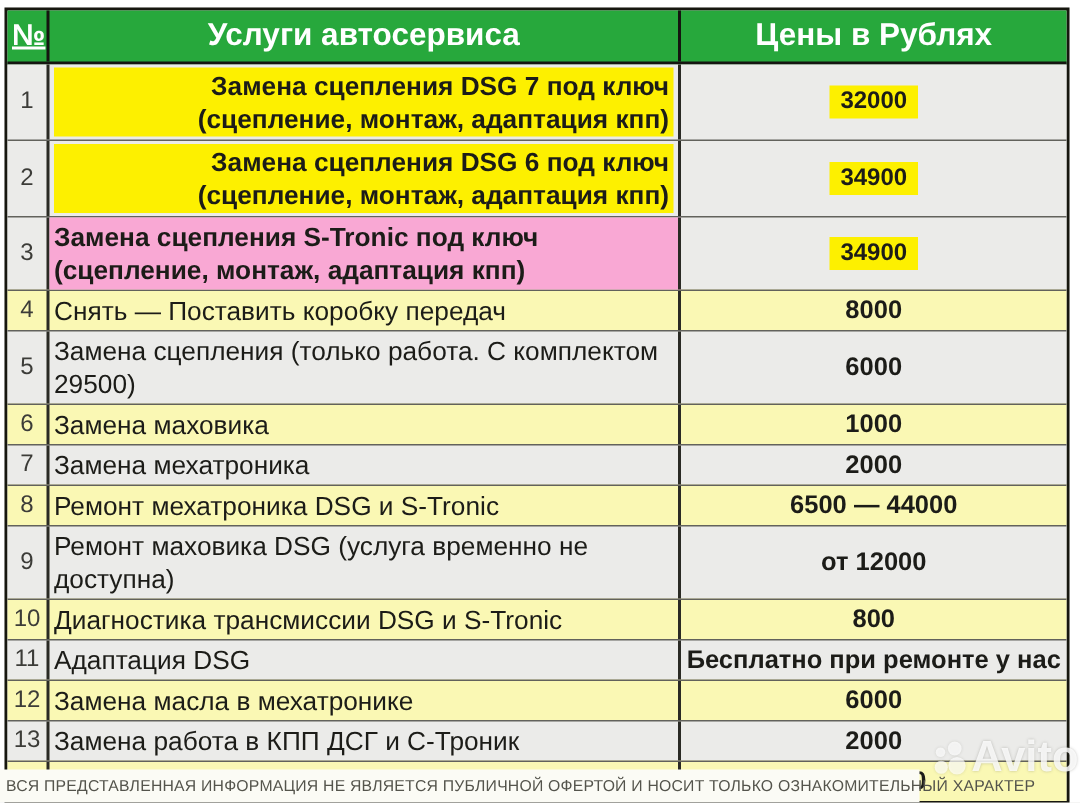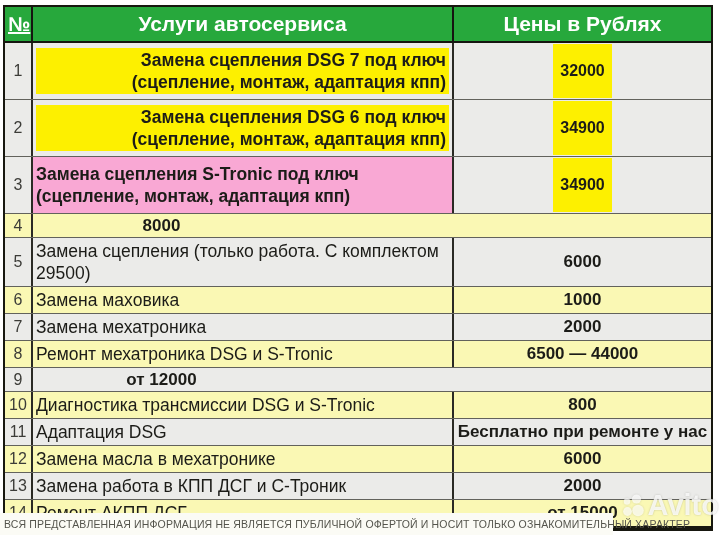--- a/index.html
+++ b/index.html
@@ -44,21 +44,21 @@
   
   .trow.band-gray{background:#ebebe9;}
   .trow.band-yellow{background:#faf8b4;}
   
   .trow.emph-text .cell.service{font-weight:bold;text-align:right;}
   .trow.emph-text .svc-text{
     background:#fdf000;padding:1px 3px;
     -webkit-box-decoration-break:clone;box-decoration-break:clone;
   }
   .trow.emph-text .price-text,
-  .trow.emph-cell .price-text{background:#fdf000;padding:18px 7px;font-size:16px;}
+  .trow.emph-cell .price-text{background:#fdf000;padding:2px 7px;font-size:16px;}
   
   .trow.emph-cell .cell.service{background:#f9a8d4;font-weight:bold;}
   
   .disclaimer-bar{
     position:absolute;left:0;top:513px;width:613px;height:22px;
     background:#fbfbf5;
   }
   .disclaimer-text{
     position:absolute;left:4px;top:5px;
     font-size:10.5px;color:#54544c;letter-spacing:0.15px;white-space:nowrap;
@@ -117,20 +117,23 @@
     <div class="cell service">
           <span class="svc-text">Замена сцепления S-Tronic под ключ (сцепление, монтаж, адаптация кпп)</span>
         </div>
     <div class="cell price">
           <span class="price-text">34900</span>
         </div>
   </div>
 
   <div class="trow band-yellow">
     <div class="cell num">4</div>
+    <div class="cell service">
+          <span class="svc-text">Снять — Поставить коробку передач</span>
+        </div>
     <div class="cell price">
           <span class="price-text">8000</span>
         </div>
   </div>
 
   <div class="trow band-gray">
     <div class="cell num">5</div>
     <div class="cell service">
           <span class="svc-text">Замена сцепления (только работа. С комплектом 29500)</span>
         </div>
@@ -164,20 +167,23 @@
     <div class="cell service">
           <span class="svc-text">Ремонт мехатроника DSG и S-Tronic</span>
         </div>
     <div class="cell price">
           <span class="price-text">6500 — 44000</span>
         </div>
   </div>
 
   <div class="trow band-gray">
     <div class="cell num">9</div>
+    <div class="cell service">
+          <span class="svc-text">Ремонт маховика DSG (услуга временно не доступна)</span>
+        </div>
     <div class="cell price">
           <span class="price-text">от 12000</span>
         </div>
   </div>
 
   <div class="trow band-yellow">
     <div class="cell num">10</div>
     <div class="cell service">
           <span class="svc-text">Диагностика трансмиссии DSG и S-Tronic</span>
         </div>

